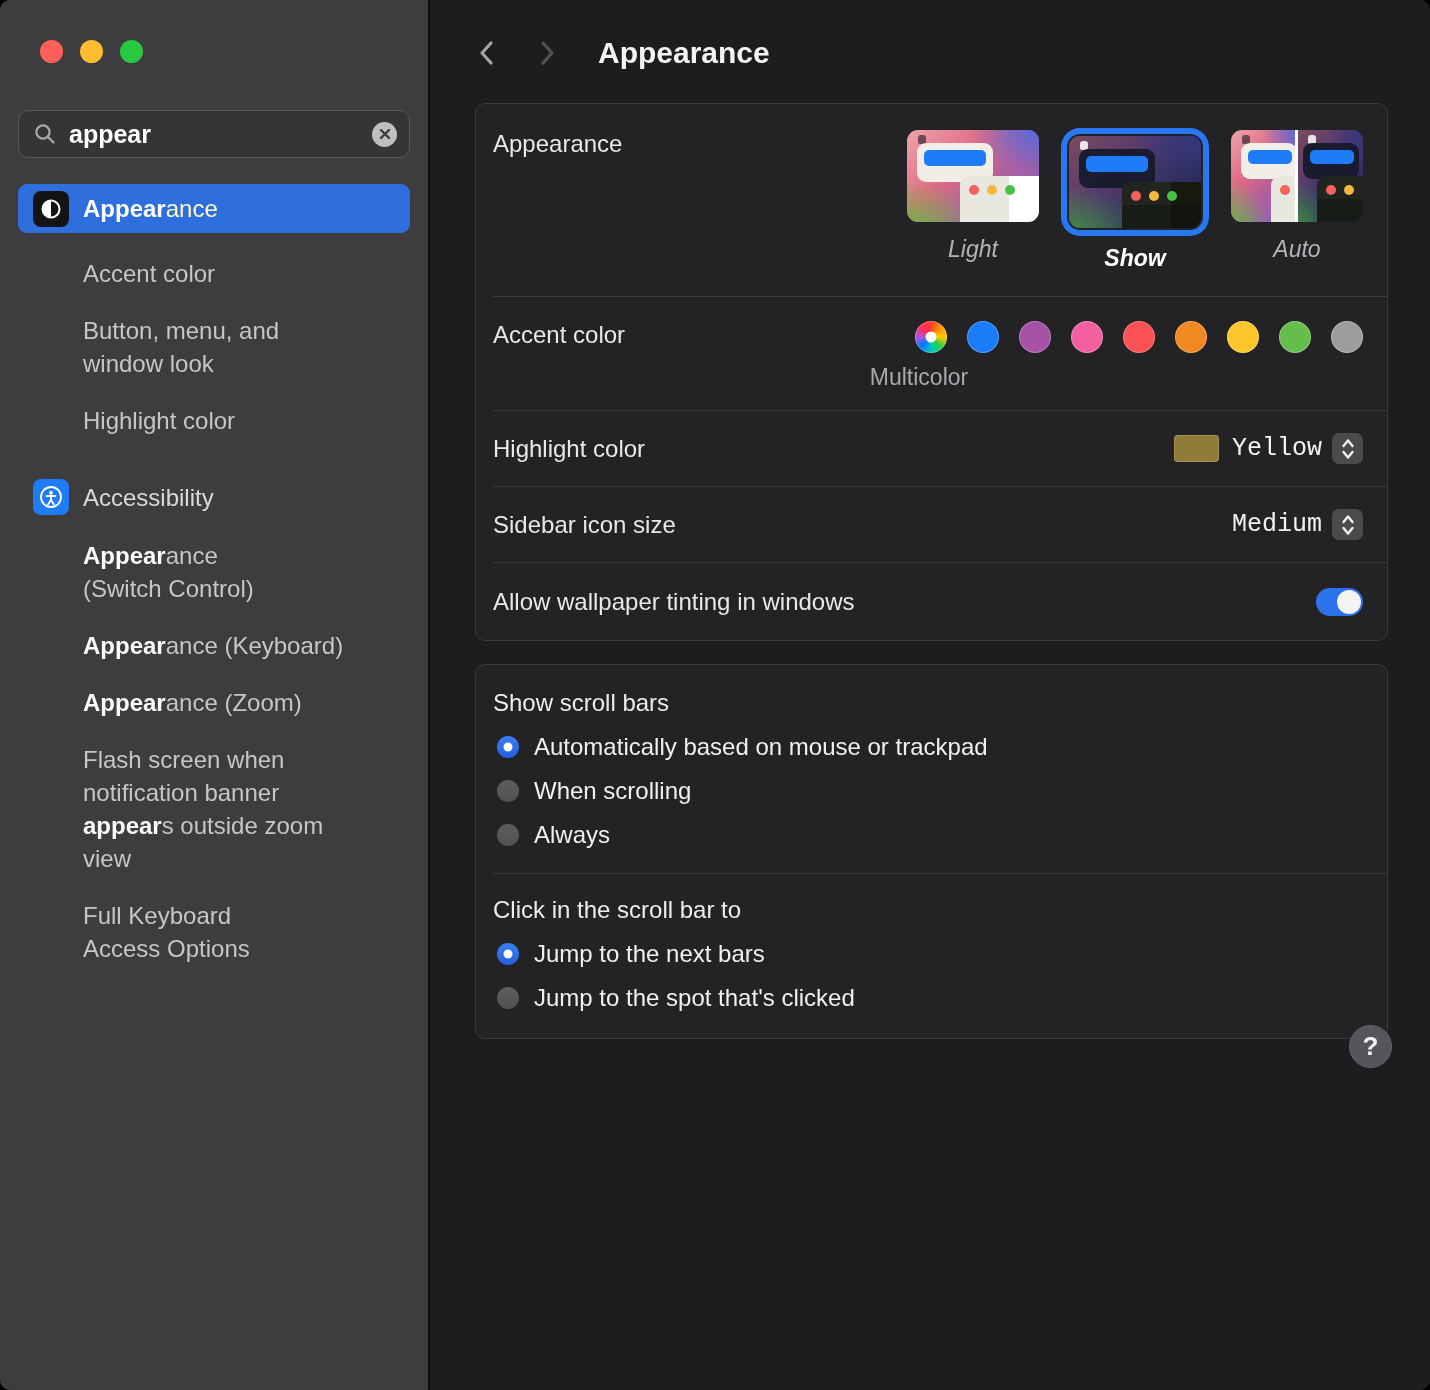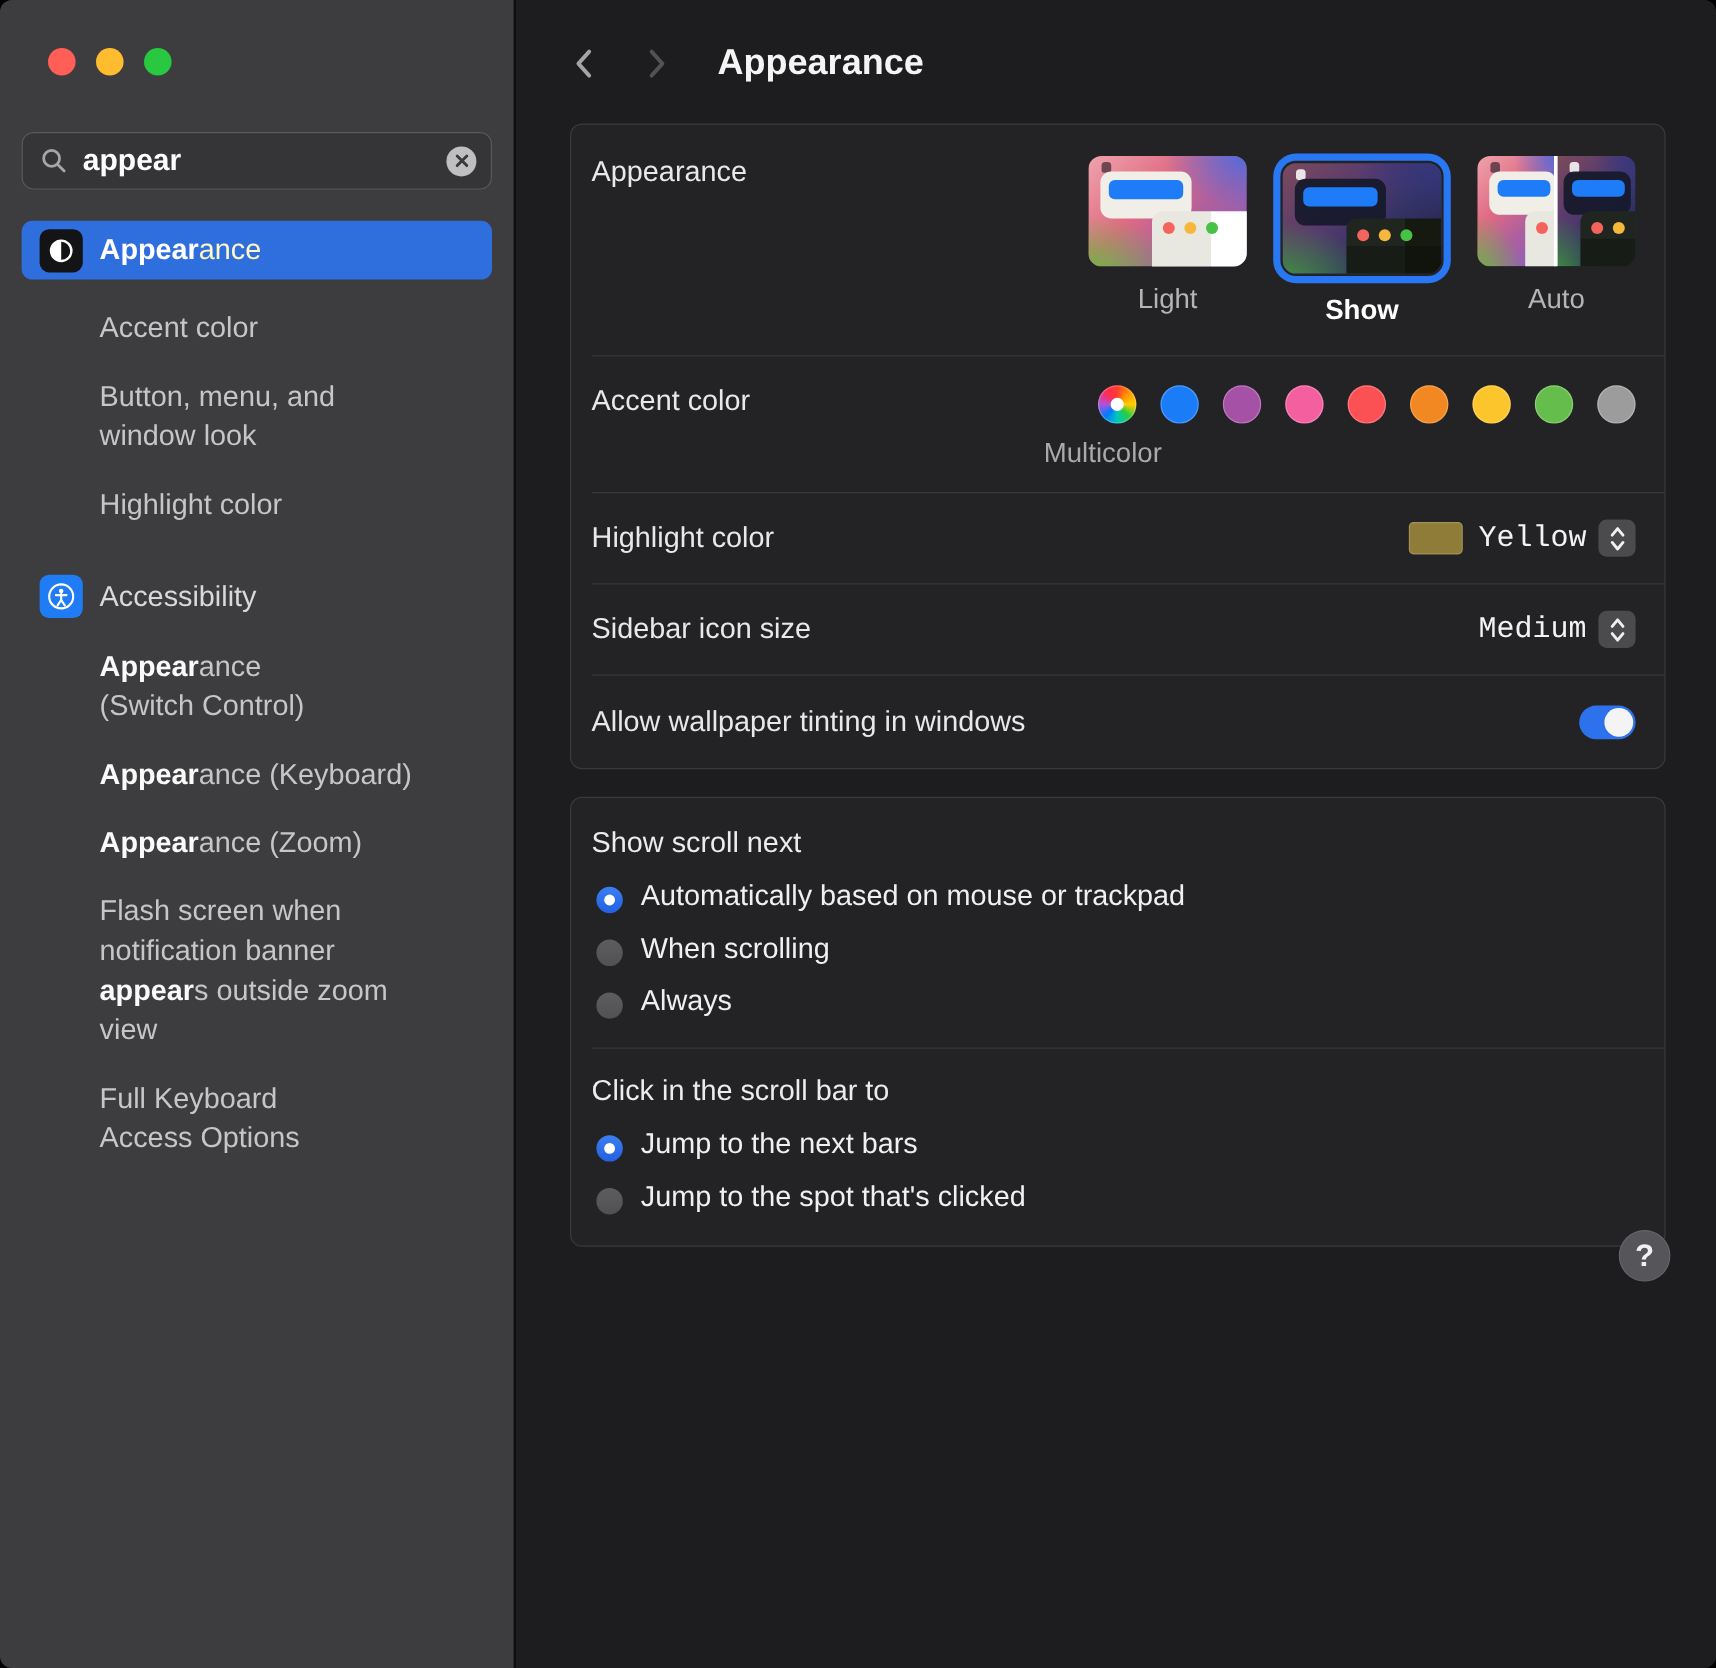--- a/index.html
+++ b/index.html
@@ -52,21 +52,21 @@
 
   .card { margin:33px 42px 0 45px; background:#232325; border:1px solid #3a3a3c; border-radius:10px; }
   .sep { height:1px; background:#39393c; margin-left:17px; }
 
   .row { display:flex; justify-content:space-between; padding:0 24px 0 17px; }
   .row-label { font-size:24px; color:#e8e8ea; }
 
   
   .row.pick { padding-top:26px; padding-bottom:24px; align-items:flex-start; }
   .thumbs { display:flex; gap:30px; }
-  .thumb-opt { display:flex; flex-direction:column; align-items:center; }
+  .thumb-opt { display:flex; flex-direction:column; align-items:center;font-style:italic; }
   .opt-label { margin-top:14px; font-size:23px; color:#b4b4b8; }
   .thumb-opt.selected .opt-label { color:#ffffff; font-weight:700; }
   .mini { width:132px; height:92px; border-radius:11px; position:relative; overflow:hidden; }
   .thumb-opt.selected .mini { box-shadow:0 0 0 2px #232325, 0 0 0 8px #2878f4; }
   .thumb-opt.selected { padding:6px 0 0 0; }
   .thumb-opt.selected .opt-label { margin-top:17px; }
   .wall { position:absolute; inset:0; }
   .wall.light { background:
       radial-gradient(95% 85% at 102% -2%, #4d6be0 0%, rgba(77,107,224,0) 58%),
       radial-gradient(105% 95% at -5% 112%, #5fc238 0%, rgba(95,194,56,0) 62%),
@@ -118,21 +118,21 @@
              display:flex; align-items:center; justify-content:center; cursor:default; }
 
   .toggle { width:47px; height:28px; border-radius:14px; background:#2d72ec; position:relative;
             border:none; cursor:default; }
   .toggle .knob { position:absolute; right:2px; top:2px; width:24px; height:24px; border-radius:50%;
             background:#f4f4f4; }
 
   
   .card.c2 { margin-top:23px; padding:24px 0 26px 0; }
   .grp-title { font-size:24px; color:#ececee; padding-left:17px; }
-  .radio-row { display:flex; align-items:flex-end; gap:15px; padding-left:21px; margin-top:16px; }
+  .radio-row { display:flex; align-items:center; gap:15px; padding-left:21px; margin-top:16px; }
   .radio { width:22px; height:22px; border-radius:50%; background:linear-gradient(#5d5d60,#515154);
            position:relative; flex-shrink:0; }
   .radio.on { background:linear-gradient(#3c7ef2,#2260e0); }
   .radio.on::after { content:""; position:absolute; left:50%; top:50%; width:9px; height:9px;
            border-radius:50%; background:#fff; transform:translate(-50%,-50%); }
   .radio-label { font-size:24px; color:#f0f0f1; }
   .c2 .sep { margin:24px 0 22px 17px; }
 
   .help-btn { position:absolute; right:38px; top:1025px; width:43px; height:43px; border-radius:50%;
               background:#56565a; border:1px solid #646468; color:#f1f1f1; font-size:26px;
@@ -373,21 +373,21 @@
         <span class="row-label">Allow wallpaper tinting in windows</span>
         <button class="toggle">
           <span class="knob"></span>
         </button>
       </div>
 
     </div>
 
     <div class="card c2">
 
-      <div class="grp-title">Show scroll next</div>
+      <div class="grp-title">Show scroll bars</div>
 
       <div class="radio-row">
         <span class="radio on"></span>
         <span class="radio-label">Automatically based on mouse or trackpad</span>
       </div>
       <div class="radio-row">
         <span class="radio"></span>
         <span class="radio-label">When scrolling</span>
       </div>
       <div class="radio-row">

